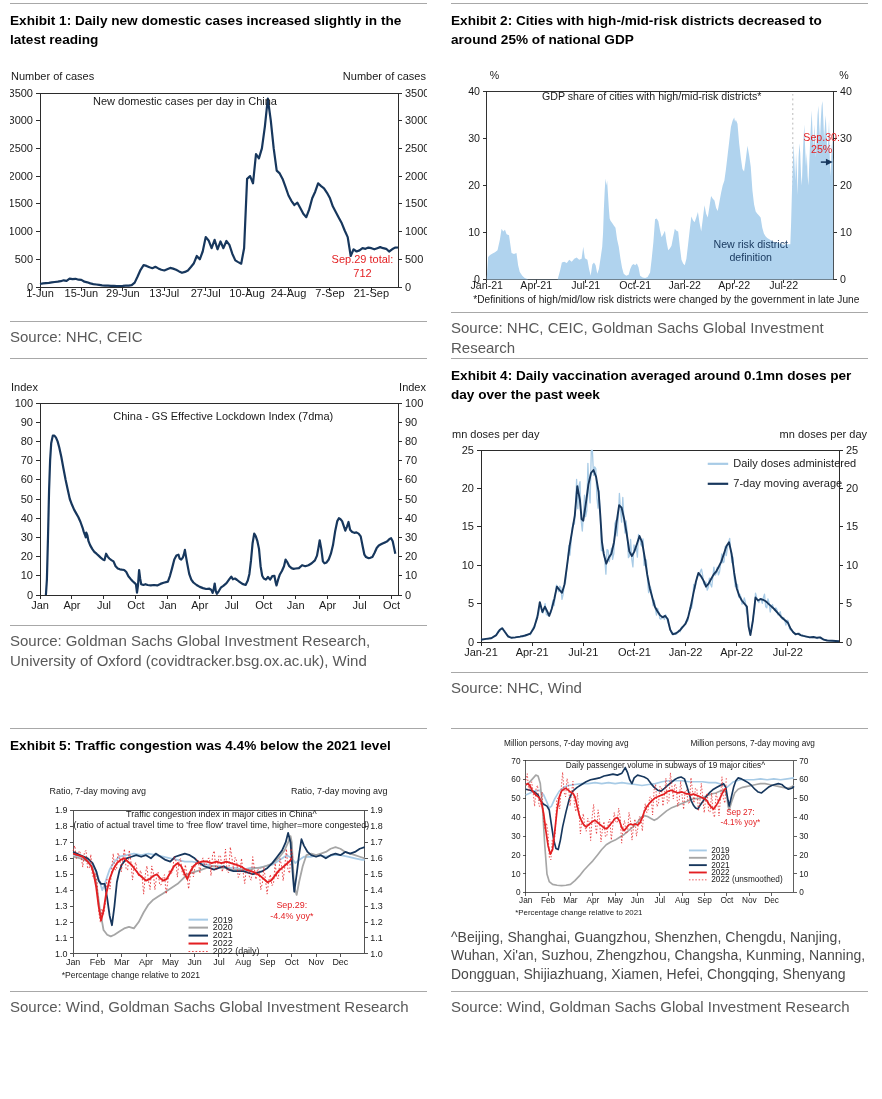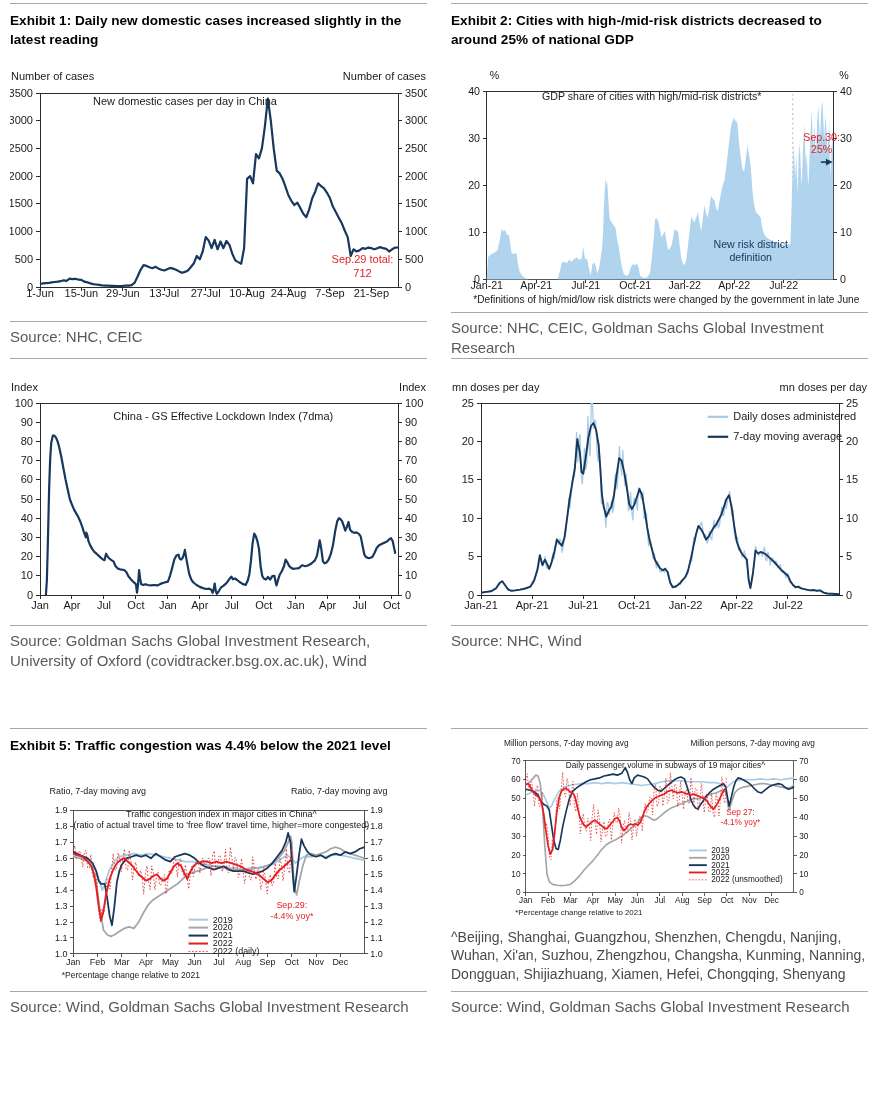--- a/index.html
+++ b/index.html
@@ -247,20 +247,21 @@
         <g>
           <text x="213.26190476190476" y="59.28" font-size="11" fill="#1a1a1a" text-anchor="middle">China - GS Effective Lockdown Index (7dma)</text>
         </g>
       </svg>
     <hr class="rule srcrule2">
     <p class="source">Source: Goldman Sachs Global Investment Research, University of Oxford (covidtracker.bsg.ox.ac.uk), Wind</p>
   </section>
 
   <section class="cell r2">
     <hr class="rule">
+    <h2 class="title">Exhibit 4: Daily vaccination averaged around 0.1mn doses per day over the past week</h2>
     <svg class="chart" width="417" height="252" viewBox="0 0 417 252">
         <g>
           <rect x="30" y="42" width="358" height="192" fill="none" stroke="#2b2b2b" stroke-width="1" shape-rendering="crispEdges"></rect>
           <line x1="26" y1="234" x2="30" y2="234" stroke="#2b2b2b" stroke-width="1" shape-rendering="crispEdges"></line>
           <line x1="388" y1="234" x2="392" y2="234" stroke="#2b2b2b" stroke-width="1" shape-rendering="crispEdges"></line>
           <text x="23" y="237.5" font-size="11" fill="#1a1a1a" text-anchor="end">0</text>
           <text x="395" y="237.5" font-size="11" fill="#1a1a1a" text-anchor="start">0</text>
           <line x1="26" y1="195.6" x2="30" y2="195.6" stroke="#2b2b2b" stroke-width="1" shape-rendering="crispEdges"></line>
           <line x1="388" y1="195.6" x2="392" y2="195.6" stroke="#2b2b2b" stroke-width="1" shape-rendering="crispEdges"></line>
           <text x="23" y="199.1" font-size="11" fill="#1a1a1a" text-anchor="end">5</text>

